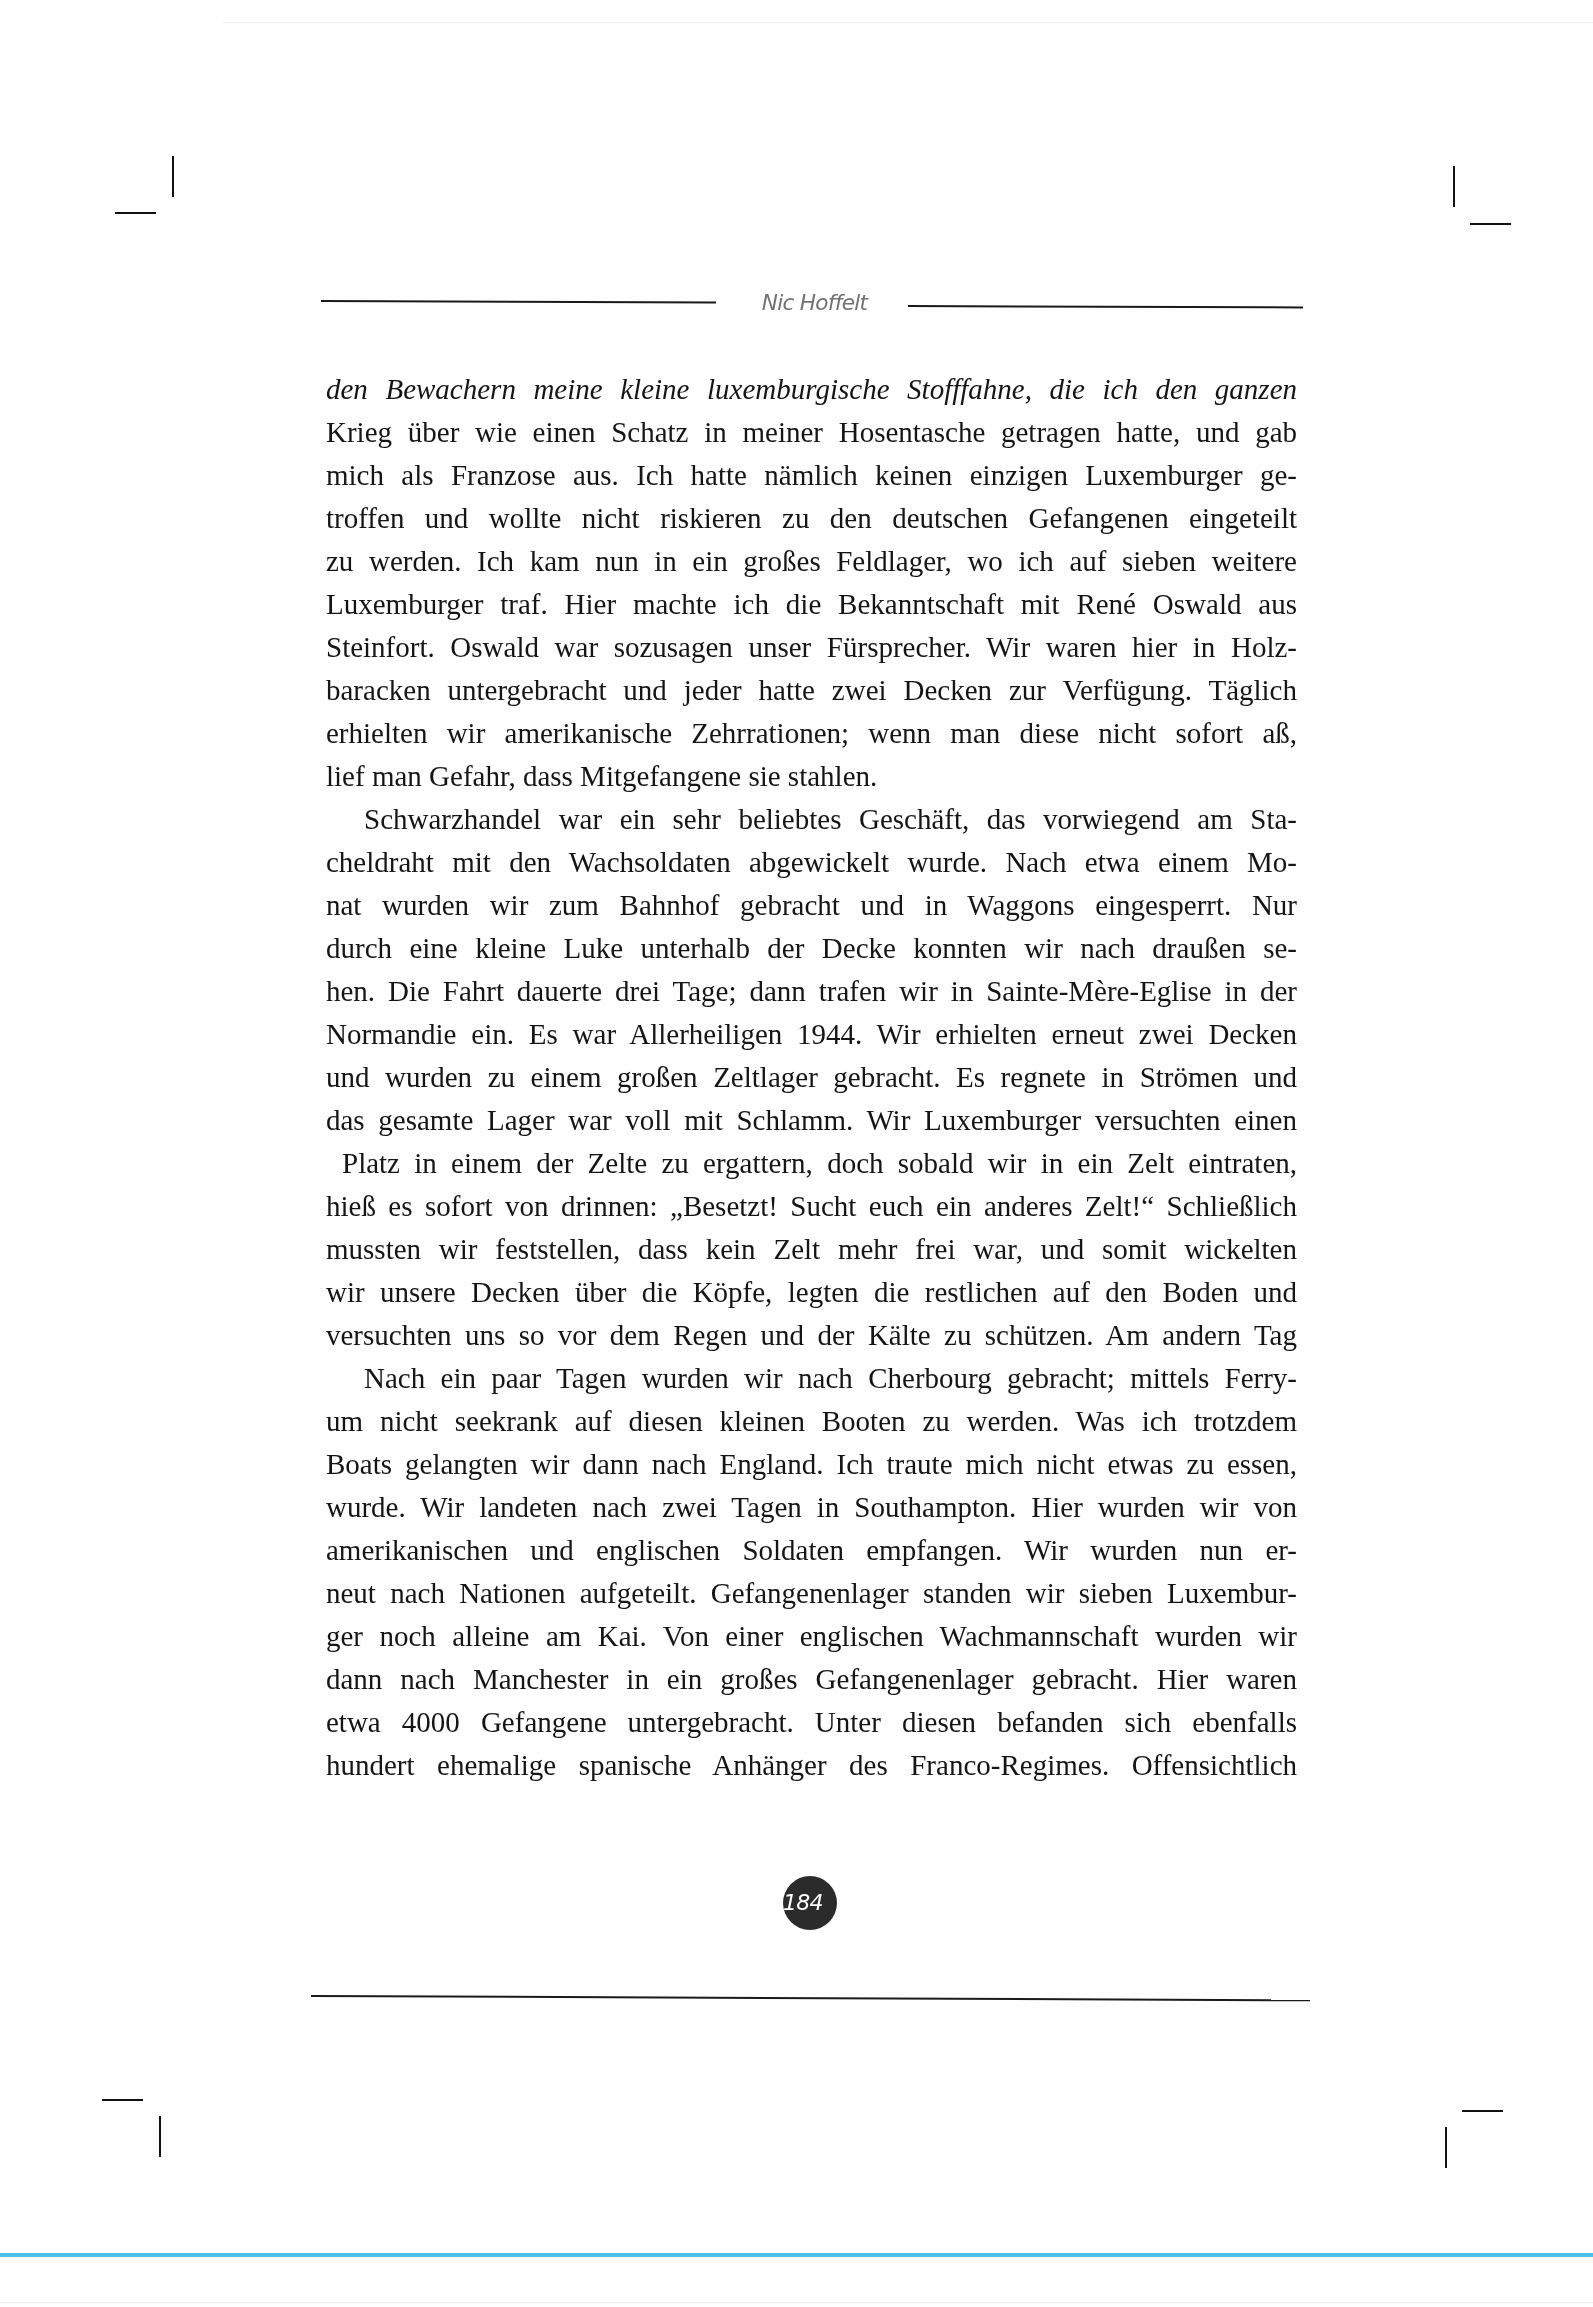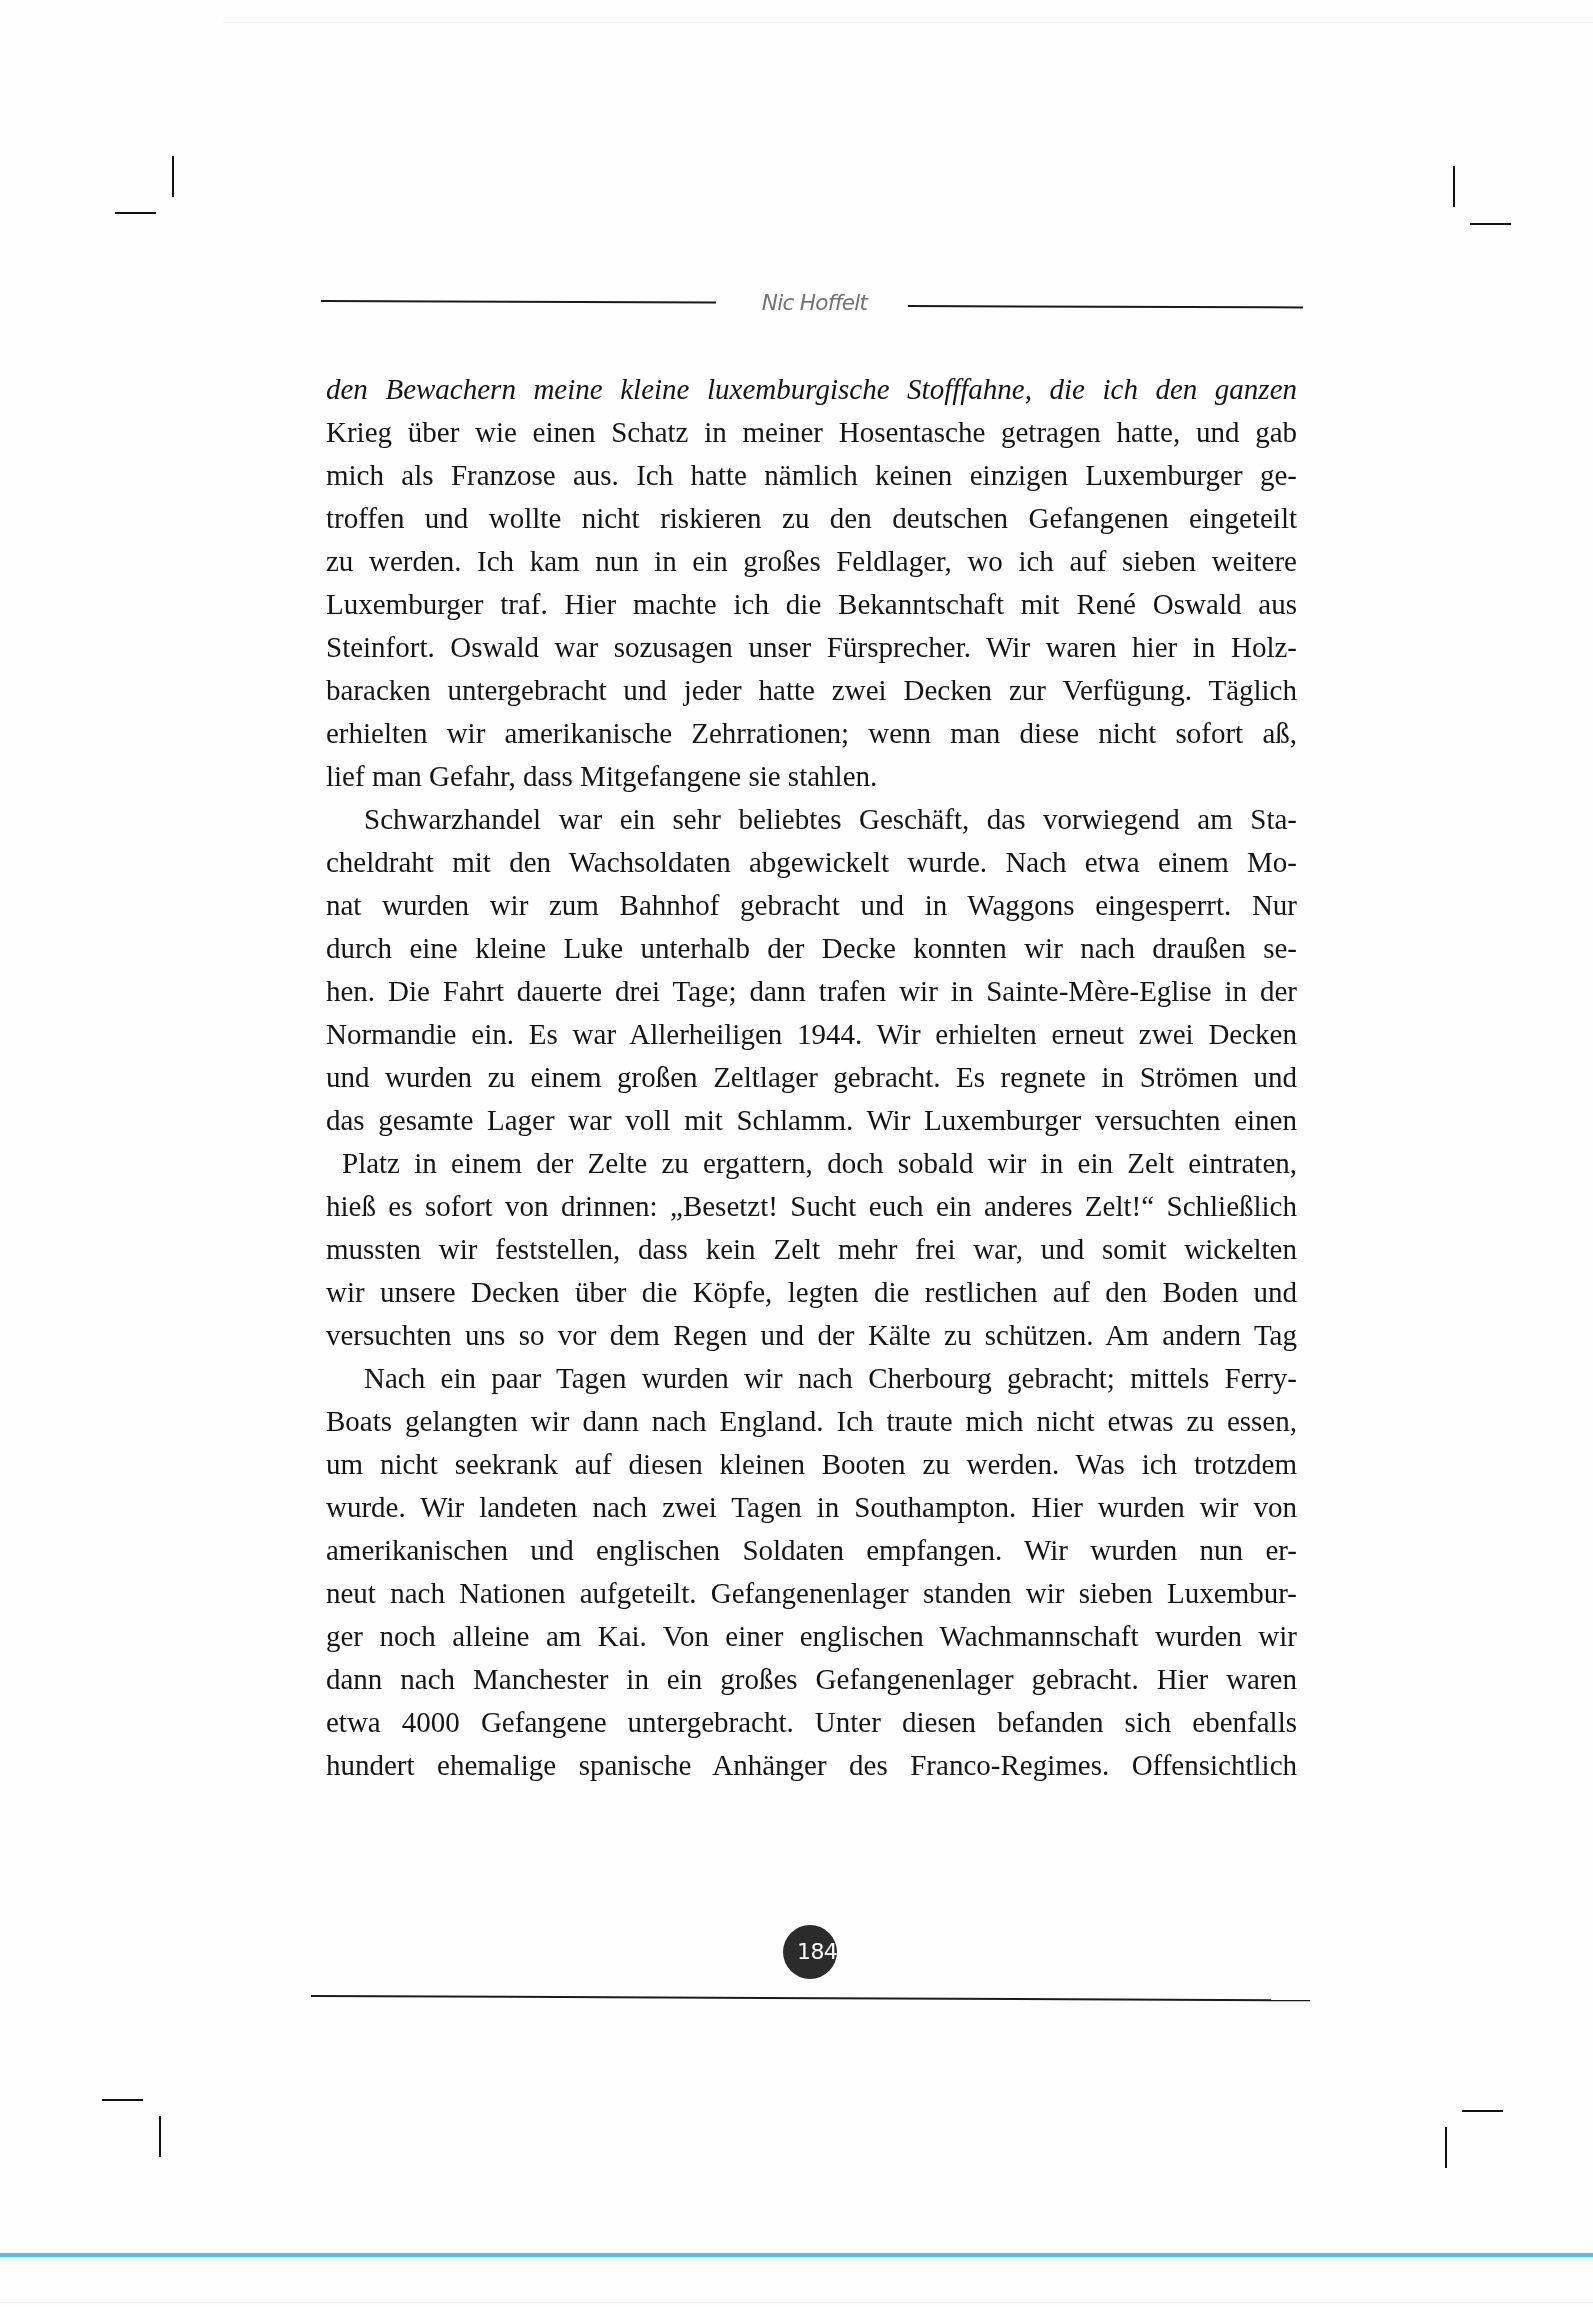--- a/index.html
+++ b/index.html
@@ -29,23 +29,23 @@
   }
   .line {
     display:block; height:43px; white-space:nowrap;
     text-align:justify; text-align-last:justify;
   }
   .line.last { text-align:left; text-align-last:left; }
   .line.indent { padding-left:38px; }
 
   .footer-line { height:2px; background:#1a1a1a; }
   .page-num {
-    left:783px; top:1925px; width:54px; height:54px; border-radius:50%;
-    background:#2b2b2b; color:#fff; text-align:right;
-    font-family:"DejaVu Sans", sans-serif; 
+    left:783px; top:1876px; width:54px; height:54px; border-radius:50%;
+    background:#2b2b2b; color:#fff; text-align:left;
+    font-family:"DejaVu Sans", sans-serif; font-style:italic;
     font-size:22px; line-height:54px; letter-spacing:-0.7px;
   }
 </style>
 </head>
 <body>
 
 <div class="abs top-faint"></div>
 <div class="abs bottom-blue"></div>
 <div class="abs bottom-faint"></div>
 
@@ -85,22 +85,22 @@
       <div class="line" style="white-space: nowrap;">und wurden zu einem großen Zeltlager gebracht. Es regnete in Strömen und</div>
       <div class="line" style="white-space: nowrap;">das gesamte Lager war voll mit Schlamm. Wir Luxemburger versuchten einen</div>
       <div class="line" style="white-space: nowrap; margin-left: 16px;">Platz in einem der Zelte zu ergattern, doch sobald wir in ein Zelt eintraten,</div>
       <div class="line" style="white-space: nowrap;">hieß es sofort von drinnen: „Besetzt! Sucht euch ein anderes Zelt!“ Schließlich</div>
       <div class="line" style="white-space: nowrap;">mussten wir feststellen, dass kein Zelt mehr frei war, und somit wickelten</div>
       <div class="line" style="white-space: nowrap;">wir unsere Decken über die Köpfe, legten die restlichen auf den Boden und</div>
       <div class="line" style="white-space: nowrap;">versuchten uns so vor dem Regen und der Kälte zu schützen. Am andern Tag</div>
     </div>
     <div>
       <div class="line indent" style="white-space: nowrap;">Nach ein paar Tagen wurden wir nach Cherbourg gebracht; mittels Ferry-</div>
+      <div class="line" style="white-space: nowrap;">um nicht seekrank auf diesen kleinen Booten zu werden. Was ich trotzdem</div>
       <div class="line" style="white-space: nowrap;">Boats gelangten wir dann nach England. Ich traute mich nicht etwas zu essen,</div>
-      <div class="line" style="white-space: nowrap;">um nicht seekrank auf diesen kleinen Booten zu werden. Was ich trotzdem</div>
       <div class="line" style="white-space: nowrap;">wurde. Wir landeten nach zwei Tagen in Southampton. Hier wurden wir von</div>
       <div class="line" style="white-space: nowrap;">amerikanischen und englischen Soldaten empfangen. Wir wurden nun er-</div>
       <div class="line" style="white-space: nowrap;">neut nach Nationen aufgeteilt. Gefangenenlager standen wir sieben Luxembur-</div>
       <div class="line" style="white-space: nowrap;">ger noch alleine am Kai. Von einer englischen Wachmannschaft wurden wir</div>
       <div class="line" style="white-space: nowrap;">dann nach Manchester in ein großes Gefangenenlager gebracht. Hier waren</div>
       <div class="line" style="white-space: nowrap;">etwa 4000 Gefangene untergebracht. Unter diesen befanden sich ebenfalls</div>
       <div class="line" style="white-space: nowrap;">hundert ehemalige spanische Anhänger des Franco-Regimes. Offensichtlich</div>
     </div>
   </div>
 

